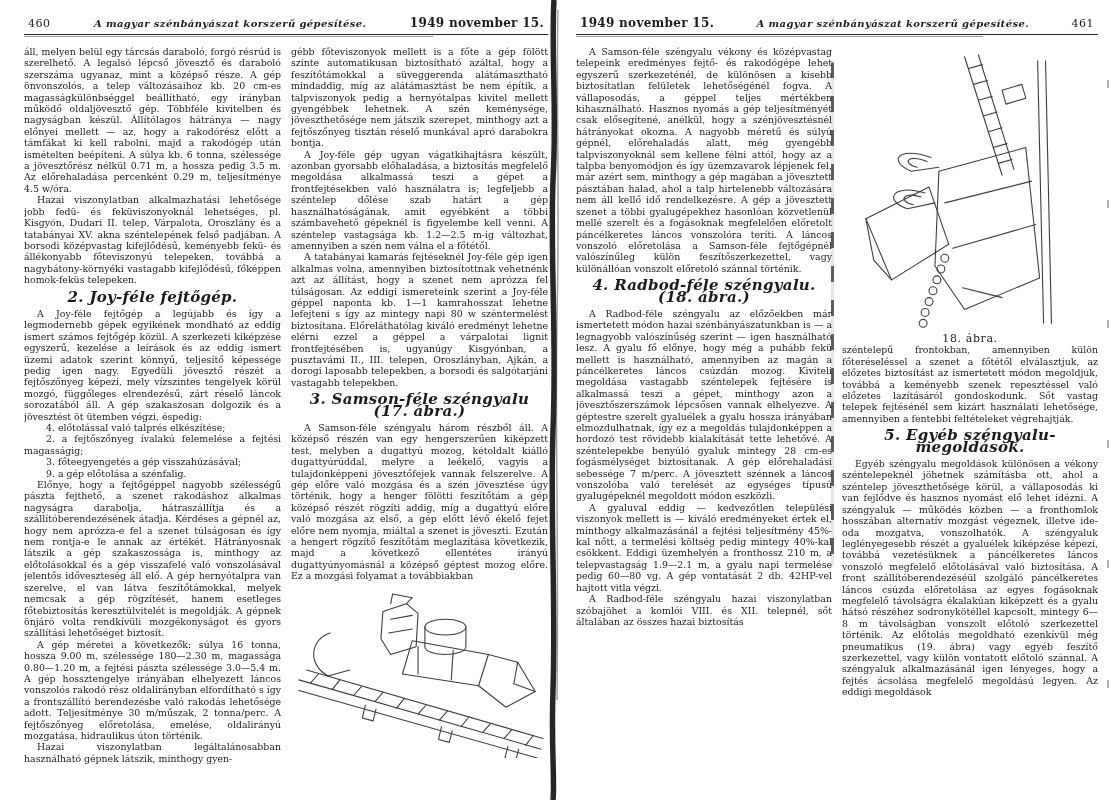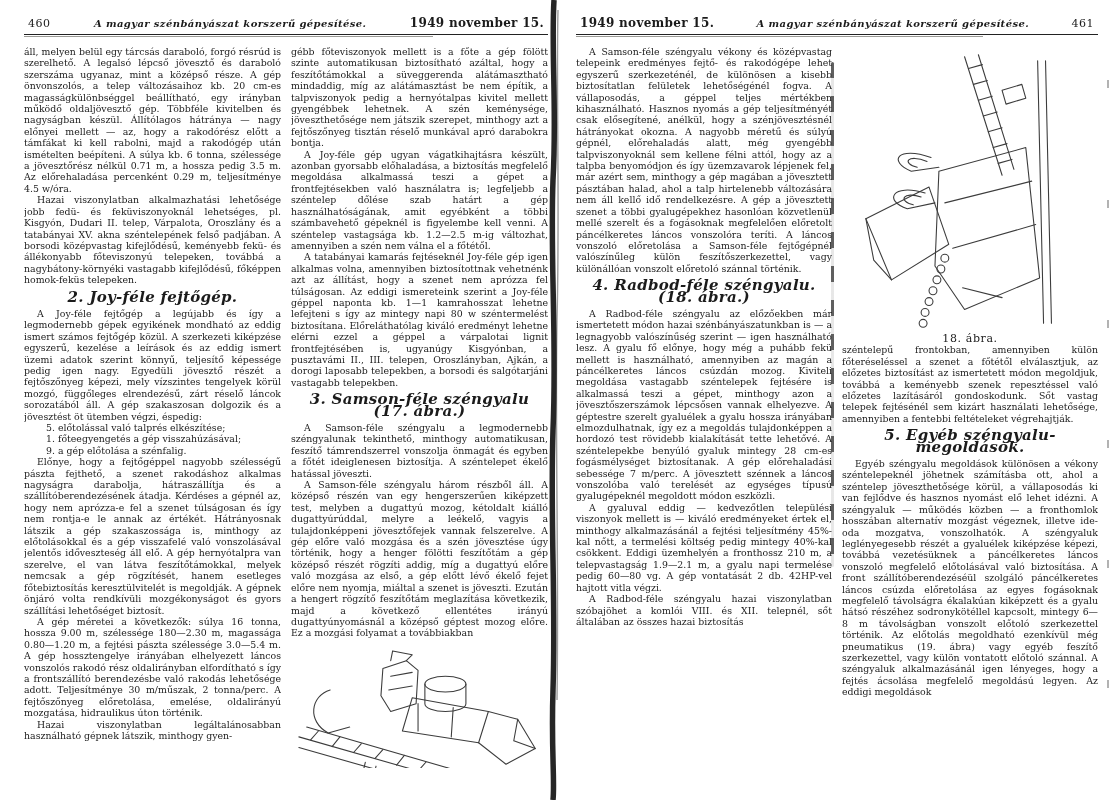--- a/index.html
+++ b/index.html
@@ -65,33 +65,33 @@
       <span class="pgnum">460</span>
       <span class="rtitle">A magyar szénbányászat korszerű gépesítése.</span>
       <span class="rdate">1949 november 15.</span>
     </header>
     <div class="columns">
       <div class="col" id="col-L1">
           <p class="para noindent">áll, melyen belül egy tárcsás daraboló, forgó résrúd is szerelhető. A legalsó lépcső jövesztő és daraboló szerszáma ugyanaz, mint a középső része. A gép önvonszolós, a telep változásaihoz kb. 20 cm-es magasságkülönbséggel beállítható, egy irányban működő oldaljövesztő gép. Többféle kivitelben és nagyságban készül. Állítólagos hátránya — nagy előnyei mellett — az, hogy a rakodórész előtt a támfákat ki kell rabolni, majd a rakodógép után ismételten beépíteni. A súlya kb. 6 tonna, szélessége a jövesztőrész nélkül 0.71 m, a hossza pedig 3.5 m. Az előrehaladása percenként 0.29 m, teljesítménye 4.5 w/óra.</p>
           <p class="para">Hazai viszonylatban alkalmazhatási lehetősége jobb fedü- és feküviszonyoknál lehetséges, pl. Kisgyón, Dudari II. telep, Várpalota, Oroszlány és a tatabányai XV. akna széntelepének felső padjában. A borsodi középvastag kifejlődésű, keményebb fekü- és állékonyabb főteviszonyú telepeken, továbbá a nagybátony-környéki vastagabb kifejlődésű, főképpen homok-feküs telepeken.</p>
           <div class="heading">2. Joy-féle fejtőgép.</div>
           <p class="para">A Joy-féle fejtőgép a legújabb és így a legmodernebb gépek egyikének mondható az eddig ismert számos fejtőgép közül. A szerkezeti kiképzése egyszerű, kezelése a leírások és az eddig ismert üzemi adatok szerint könnyű, teljesítő képessége pedig igen nagy. Egyedüli jövesztő részét a fejtőszőnyeg képezi, mely vízszintes tengelyek körül mozgó, függőleges elrendezésű, zárt réselő láncok sorozatából áll. A gép szakaszosan dolgozik és a jövesztést öt ütemben végzi, éspedig:</p>
-          <div class="list-item">5. előtolással való talprés elkészítése;</div>
-          <div class="list-item">1. főteegyengetés a gép visszahúzásával;</div>
+          <div class="list-item">4. előtolással való talprés elkészítése;</div>
+          <div class="list-item">2. a fejtőszőnyeg ívalakú felemelése a fejtési magasságig;</div>
+          <div class="list-item">3. főteegyengetés a gép visszahúzásával;</div>
           <div class="list-item">9. a gép előtolása a szénfalig.</div>
           <p class="para">Előnye, hogy a fejtőgéppel nagyobb szélességű pászta fejthető, a szenet rakodáshoz alkalmas nagyságra darabolja, hátraszállítja és a szállítóberendezésének átadja. Kérdéses a gépnél az, hogy nem aprózza-e fel a szenet túlságosan és így nem rontja-e le annak az értékét. Hátrányosnak látszik a gép szakaszossága is, minthogy az előtolásokkal és a gép visszafelé való vonszolásával jelentős időveszteség áll elő. A gép hernyótalpra van szerelve, el van látva feszítőtámokkal, melyek nemcsak a gép rögzítését, hanem esetleges főtebiztosítás keresztülvitelét is megoldják. A gépnek önjáró volta rendkívüli mozgékonyságot és gyors szállítási lehetőséget biztosít.</p>
           <p class="para">A gép méretei a következők: súlya 16 tonna, hossza 9.00 m, szélessége 180—2.30 m, magassága 0.80—1.20 m, a fejtési pászta szélessége 3.0—5.4 m. A gép hossztengelye irányában elhelyezett láncos vonszolós rakodó rész oldalirányban elfordítható s így a frontszállító berendezésbe való rakodás lehetősége adott. Teljesítménye 30 m/műszak, 2 tonna/perc. A fejtőszőnyeg előretolása, emelése, oldalirányú mozgatása, hidraulikus úton történik.</p>
           <p class="para">Hazai viszonylatban legáltalánosabban használható gépnek látszik, minthogy gyen-</p>
         </div>
       <div class="col" id="col-L2">
           <p class="para noindent">gébb főteviszonyok mellett is a főte a gép fölött szinte automatikusan biztosítható azáltal, hogy a feszítőtámokkal a süveggerenda alátámasztható mindaddig, míg az alátámasztást be nem építik, a talpviszonyok pedig a hernyótalpas kivitel mellett gyengébbek lehetnek. A szén keménysége, jöveszthetősége nem játszik szerepet, minthogy azt a fejtőszőnyeg tisztán réselő munkával apró darabokra bontja.</p>
           <p class="para">A Joy-féle gép ugyan vágatkihajtásra készült, azonban gyorsabb előhaladása, a biztosítás megfelelő megoldása alkalmassá teszi a gépet a frontfejtésekben való használatra is; legfeljebb a széntelep dőlése szab határt a gép használhatóságának, amit egyébként a többi számbavehető gépeknél is figyelembe kell venni. A széntelep vastagsága kb. 1.2—2.5 m-ig változhat, amennyiben a szén nem válna el a főtétől.</p>
           <p class="para">A tatabányai kamarás fejtéseknél Joy-féle gép igen alkalmas volna, amennyiben biztosítottnak vehetnénk azt az állítást, hogy a szenet nem aprózza fel túlságosan. Az eddigi ismereteink szerint a Joy-féle géppel naponta kb. 1—1 kamrahosszat lehetne lefejteni s így az mintegy napi 80 w széntermelést biztosítana. Előreláthatólag kiváló eredményt lehetne elérni ezzel a géppel a várpalotai lignit frontfejtésében is, ugyanúgy Kisgyónban, a pusztavámi II., III. telepen, Oroszlányban, Ajkán, a dorogi laposabb telepekben, a borsodi és salgótarjáni vastagabb telepekben.</p>
           <div class="heading">3. Samson-féle széngyalu (17. ábra.)</div>
-          <p class="para">A Samson-féle széngyalu a legmodernebb széngyalunak tekinthető, minthogy automatikusan, feszítő támrendszerrel vonszolja önmagát és egyben a főtét ideiglenesen biztosítja. A széntelepet ékelő hatással jöveszti.</p>
           <p class="para">A Samson-féle széngyalu három részből áll. A középső részén van egy hengerszerűen kiképzett test, melyben a dugattyú mozog, kétoldalt kiálló dugattyúrúddal, melyre a leékelő, vagyis a tulajdonképpeni jövesztőfejek vannak felszerelve. A gép előre való mozgása és a szén jövesztése úgy történik, hogy a henger fölötti feszítőtám a gép középső részét rögzíti addig, míg a dugattyú előre való mozgása az első, a gép előtt lévő ékelő fejet előre nem nyomja, miáltal a szenet is jöveszti. Ezután a hengert rögzítő feszítőtám meglazítása következik, majd a következő ellentétes irányú dugattyúnyomásnál a középső géptest mozog előre. Ez a mozgási folyamat a továbbiakban</p>
           <div class="figure">
             <svg width="248" height="168" viewBox="0 0 252 172">
     <g stroke="#3c3c3c" fill="none" stroke-width="1.1" stroke-linejoin="round" stroke-linecap="round">
 
       <path d="M2,92 L250,163"></path>
                 <path d="M10,82 L252,152"></path>
                 <path d="M2,103 L246,172"></path>
       <path d="M14,95 L22,86"></path>
                 <path d="M36,102 L44,92"></path>

